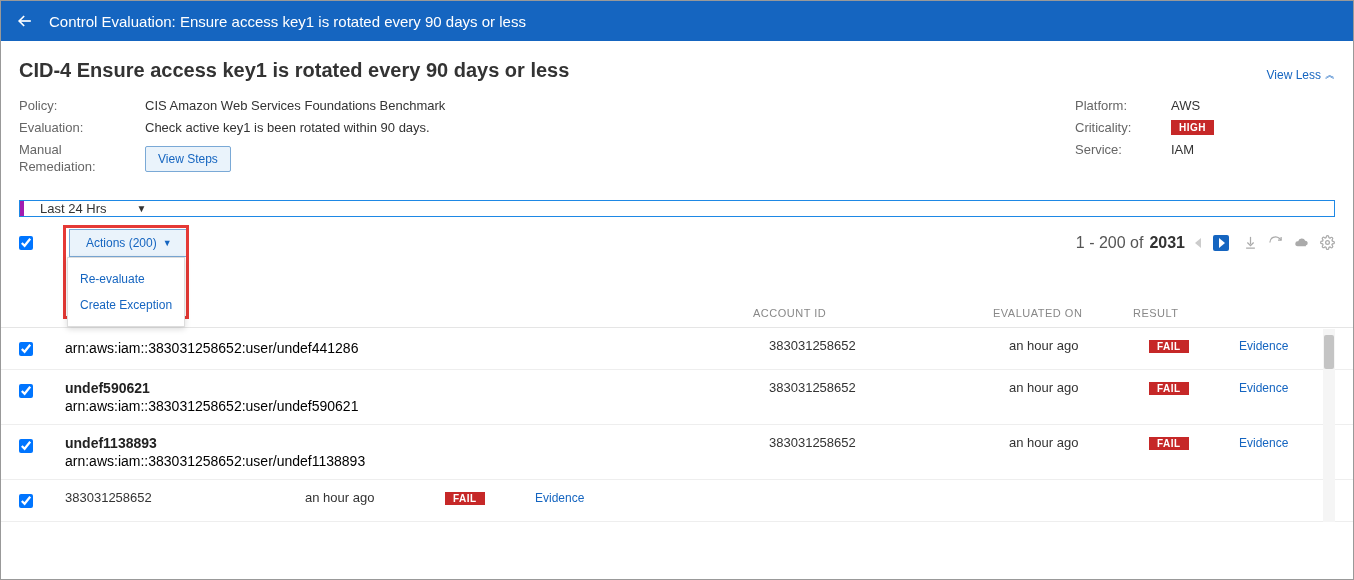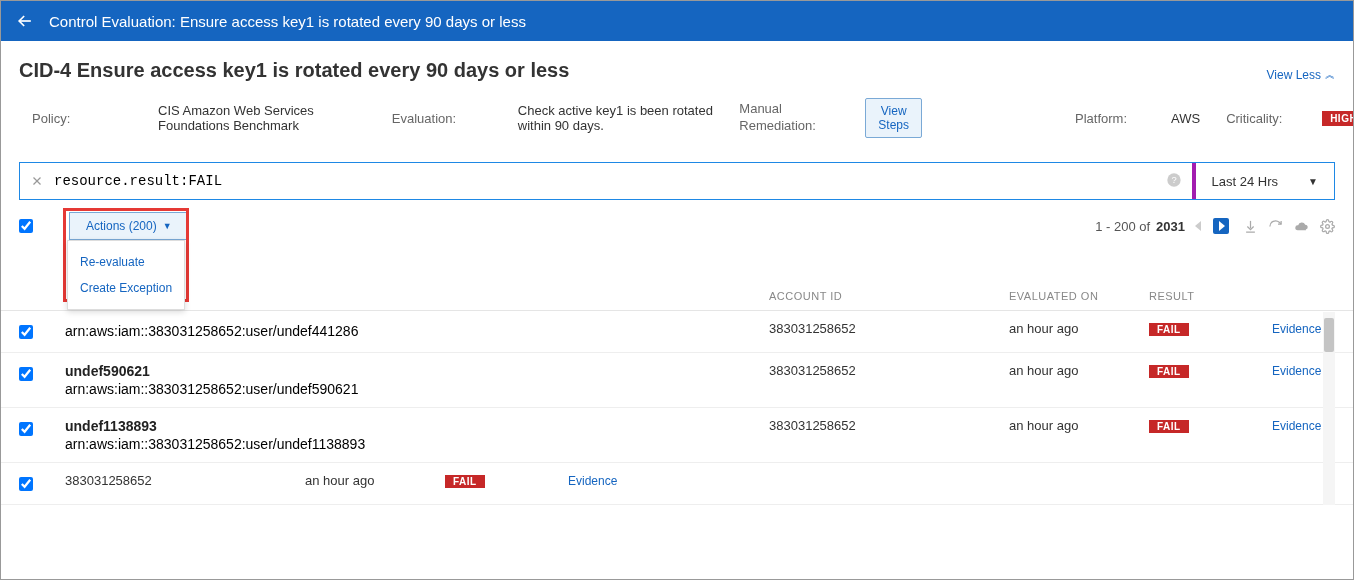--- a/index.html
+++ b/index.html
@@ -43,21 +43,21 @@
     cursor: pointer;
     display: flex;
     align-items: center;
     gap: 4px;
   }
   .details-panel {
     display: flex;
     padding: 6px 18px 18px 18px;
     gap: 140px;
   }
-  .details-col { display: flex; flex-direction: row; gap: 26px; margin-left: 13px; }
+  .details-col { display: flex; flex-direction: column; gap: 7px; }
   .details-label { color: #666; font-size: 13px; min-width: 110px; display: inline-block; }
   .details-row { display: flex; align-items: center; gap: 16px; }
   .details-val { font-size: 13px; font-weight: normal; }
   .view-steps-btn {
     border: 1px solid #7aa9d6;
     background: #eaf3fb;
     color: #1565c0;
     padding: 5px 12px;
     font-size: 12px;
     cursor: pointer;
@@ -144,33 +144,33 @@
     z-index: 2;
   }
   .actions-menu-item {
     padding: 6px 12px;
     color: #1565c0;
     font-size: 12px;
     cursor: pointer;
     white-space: nowrap;
   }
   .spacer-flex { flex: 1; }
-  .paging { display: flex; align-items: center; gap: 6px; color: #555; font-size: 13px; }
+  .paging { display: flex; align-items: center; gap: 6px; color: #555; font-size: 16px; }
   .paging b { color: #333; }
   .pg-btn {
     width: 16px; height: 16px; display: inline-flex; align-items:center; justify-content:center;
     cursor: pointer; color: #aaa;
   }
   .pg-btn.active { background:#1565c0; color:#fff; border-radius:2px; }
   .tool-icons { display: flex; gap: 10px; margin-left: 14px; color: #aaa; }
   .tool-icons span { cursor:pointer; display:inline-flex; }
   .table-wrap { position: relative; margin-top: 40px; }
   .table-header {
     display: flex;
-    padding: 8px 18px;
+    padding: 8px 34px;
     color: #888;
     font-size: 11px;
     letter-spacing: 0.5px;
     border-bottom: 1px solid #e5e5e5;
   }
   .col-check { width: 46px; }
   .col-name { flex: 1; }
   .col-acct { width: 240px; }
   .col-eval { width: 140px; }
   .col-res { width: 90px; }
@@ -182,21 +182,21 @@
     padding: 10px 18px;
     border-bottom: 1px solid #eee;
   }
   .row .col-check input { margin-top: 4px; }
   .rname { font-weight: bold; font-size: 14px; color:#222; }
   .rarn { color: #000000; font-size: 14px; margin-top: 2px; }
   .fail-badge {
     background: #c62828;
     color:#fff; font-size:10px; padding:1px 8px; font-weight:bold; letter-spacing:0.5px;
   }
-  .evidence-link { color: #1565c0; font-size: 12px; cursor: pointer; margin-left: 33px; }
+  .evidence-link { color: #1565c0; font-size: 12px; cursor: pointer; }
   input[type=checkbox] { width:14px; height:14px; cursor:pointer; }
   .sb-track { position:absolute; right:18px; top:30px; bottom:0; width:12px; background:#f5f5f5; }
   .sb-thumb { position:absolute; top:6px; width:10px; left:1px; height:34px; background:#c4c4c4; border-radius:2px; }
 </style>
 </head>
 <body>
 
 <div class="header-bar">
   <span class="back-arrow">
     <svg width="20" height="20" viewBox="0 0 24 24" fill="none" stroke-width="2">
@@ -241,35 +241,20 @@
         <span class="crit-badge">HIGH</span>
       </div>
       <div class="details-row">
         <span class="details-label" style="min-width:80px">Service:</span>
         <span class="details-val">IAM</span>
       </div>
     </div>
   </div>
 
   <div class="search-row">
-    <div class="search-box">
-      <span class="search-clear">
-        <svg width="14" height="14" viewBox="0 0 24 24" stroke="#999" stroke-width="2" fill="none">
-            <path d="M18 6L6 18"></path>
-            <path d="M6 6l12 12"></path>
-          </svg>
-      </span>
-      <input class="search-input" value="resource.result:FAIL" style="">
-      <span class="search-help">
-        <svg width="16" height="16" viewBox="0 0 24 24" fill="#ccc">
-            <circle cx="12" cy="12" r="10"></circle>
-            <text x="12" y="17" font-size="14" text-anchor="middle" fill="#fff">?</text>
-          </svg>
-      </span>
-    </div>
     <div class="time-select">
       <span>Last 24 Hrs</span>
       <span class="time-caret">▼</span>
     </div>
   </div>
 
   <div class="toolbar-row">
     <input type="checkbox" checked="" class="master-check" style="">
     <div class="actions-btn">
       <span>Actions (200)</span>

